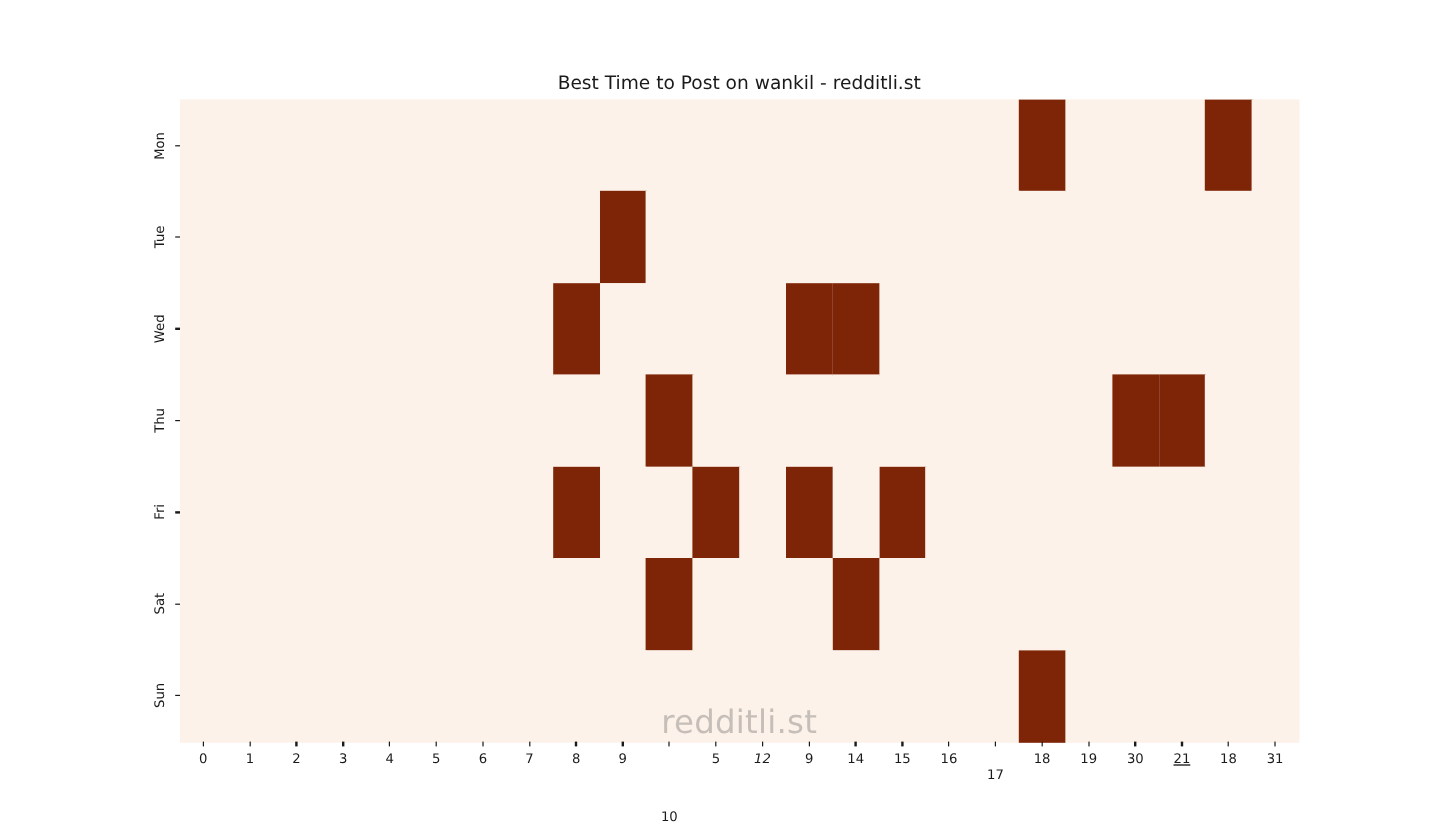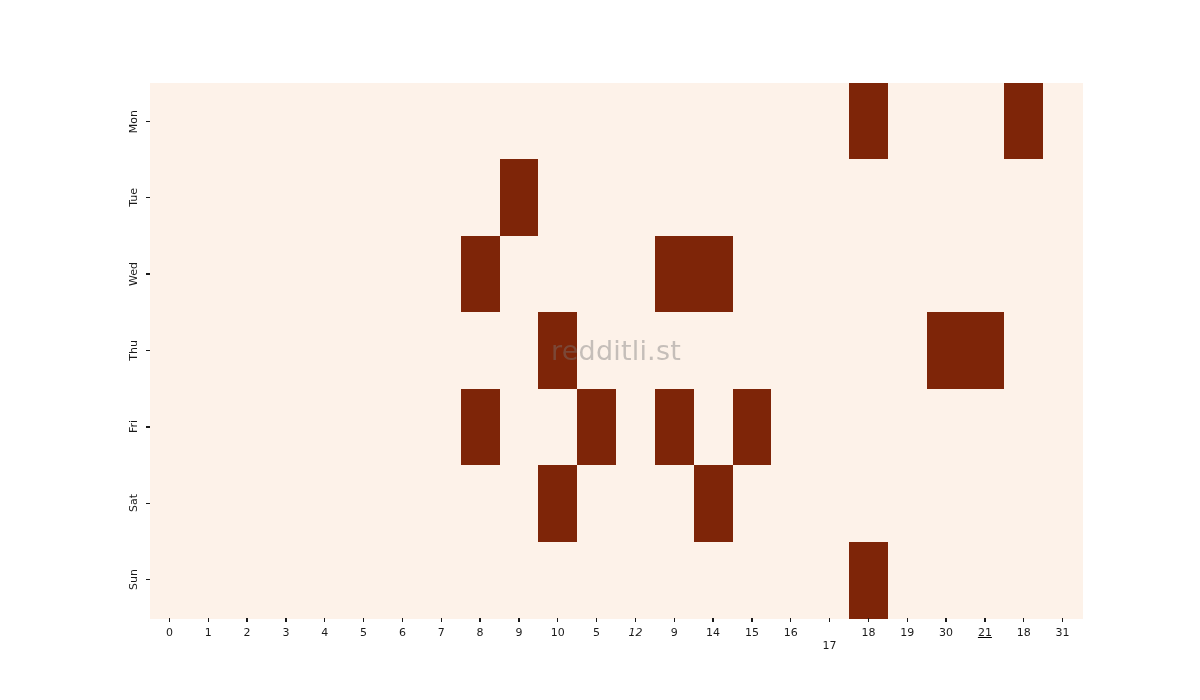--- a/index.html
+++ b/index.html
@@ -53,21 +53,21 @@
   }
 
   
   #watermark {
     position: absolute;
     left: 0;
     top: 0;
     width: 932px;
     height: 535px;
     display: flex;
-    align-items: center;
+    align-items: flex-end;
     justify-content: center;
     pointer-events: none;
   }
   #watermark-text {
     font-size: 27px;
     color: rgba(120,120,120,0.42);
     letter-spacing: 0.2px;
     font-family: "DejaVu Sans", sans-serif;
   }
 
@@ -130,20 +130,21 @@
     font-size: 11px;
     color: #1a1a1a;
     line-height: 13px;
   }
 </style>
 </head>
 <body>
 
 <div id="figure">
 
+  <div id="chart-title">Best Time to Post on wankil - redditli.st</div>
 
   <div id="plot-area">
     <div id="cells-layer">
         <div class="heat-cell" style="left: 0px; top: 0px; width: 39.4333px; height: 77.0286px; background: rgb(253, 242, 233);"></div>
         <div class="heat-cell" style="left: 38.8333px; top: 0px; width: 39.4333px; height: 77.0286px; background: rgb(253, 242, 233);"></div>
         <div class="heat-cell" style="left: 77.6667px; top: 0px; width: 39.4333px; height: 77.0286px; background: rgb(253, 242, 233);"></div>
         <div class="heat-cell" style="left: 116.5px; top: 0px; width: 39.4333px; height: 77.0286px; background: rgb(253, 242, 233);"></div>
         <div class="heat-cell" style="left: 155.333px; top: 0px; width: 39.4333px; height: 77.0286px; background: rgb(253, 242, 233);"></div>
         <div class="heat-cell" style="left: 194.167px; top: 0px; width: 39.4333px; height: 77.0286px; background: rgb(253, 242, 233);"></div>
         <div class="heat-cell" style="left: 233px; top: 0px; width: 39.4333px; height: 77.0286px; background: rgb(253, 242, 233);"></div>
@@ -379,21 +380,21 @@
         <div class="xtick-label">7</div>
       </div>
       <div class="xtick" style="left: 310.667px;">
         <div class="xtick-mark"></div>
         <div class="xtick-label">8</div>
       </div>
       <div class="xtick" style="left: 349.5px;">
         <div class="xtick-mark"></div>
         <div class="xtick-label">9</div>
       </div>
-      <div class="xtick" style="left: 388.333px;">
+      <div class="xtick" style="left: 388.333px; gap: 48px;">
         <div class="xtick-mark"></div>
         <div class="xtick-label">10</div>
       </div>
       <div class="xtick" style="left: 427.167px;">
         <div class="xtick-mark"></div>
         <div class="xtick-label">5</div>
       </div>
       <div class="xtick" style="left: 466px; font-style: italic;">
         <div class="xtick-mark"></div>
         <div class="xtick-label">12</div>

